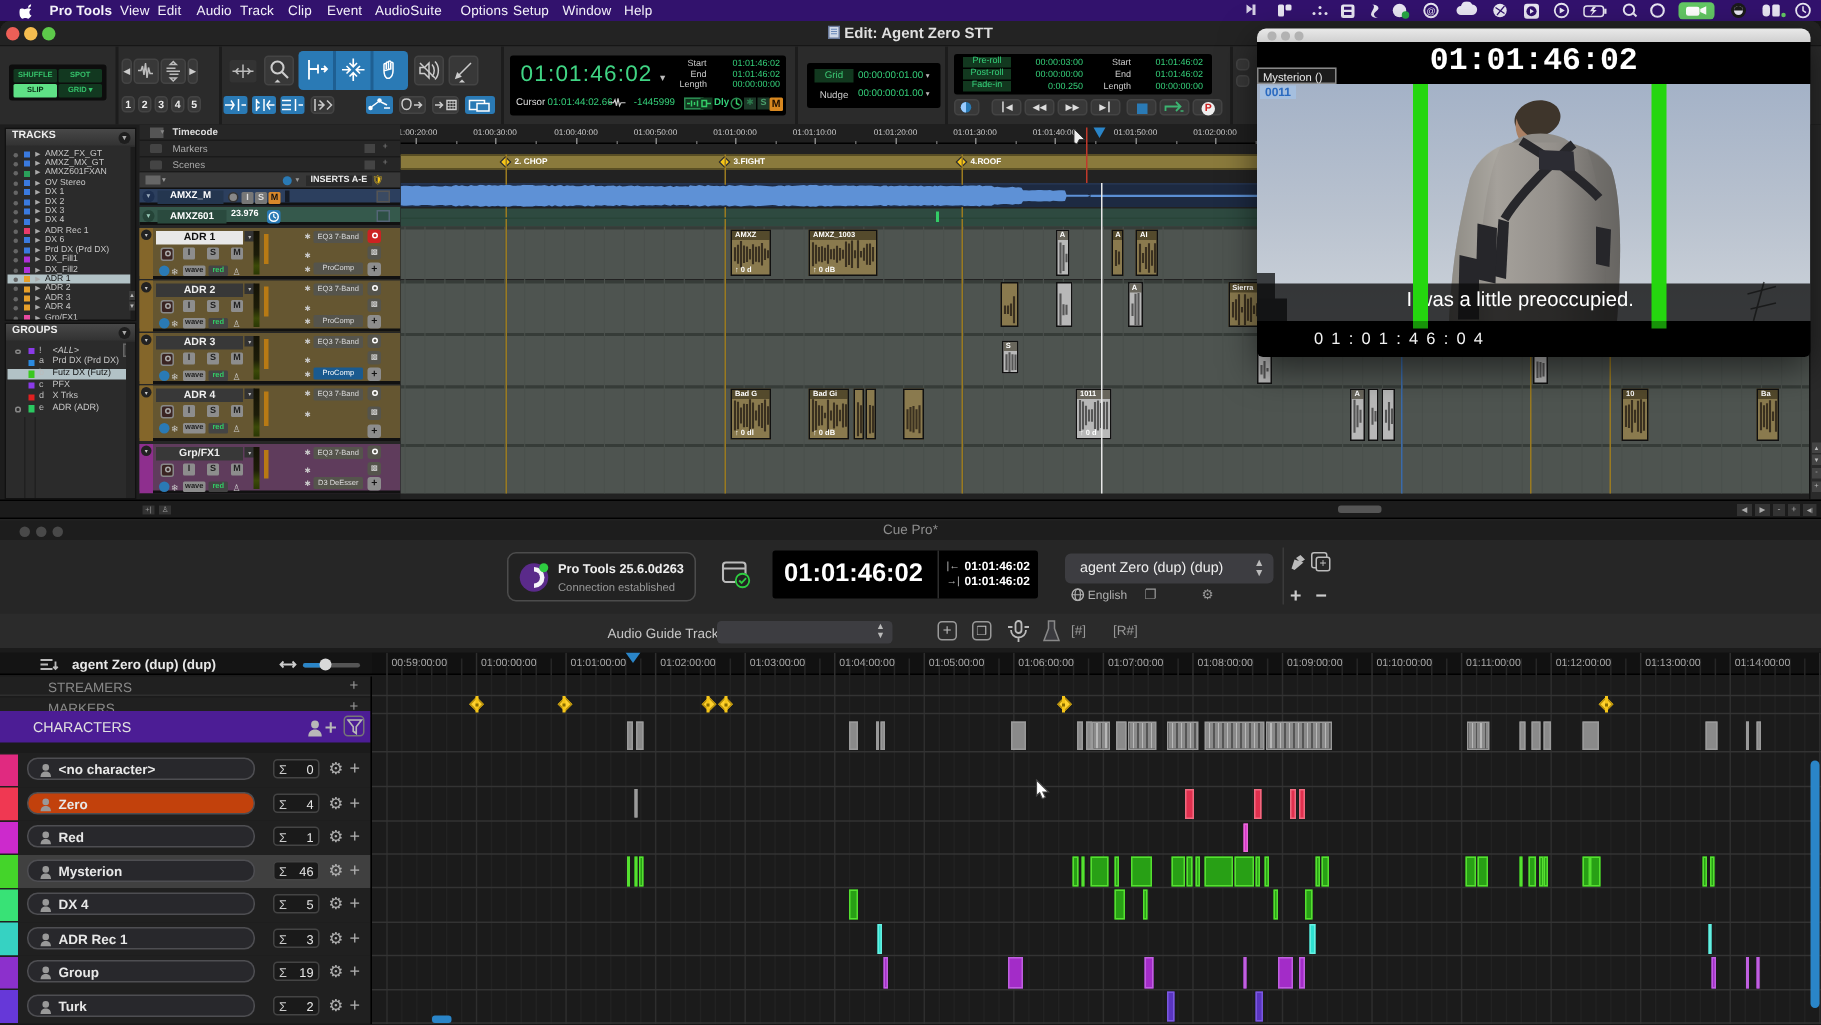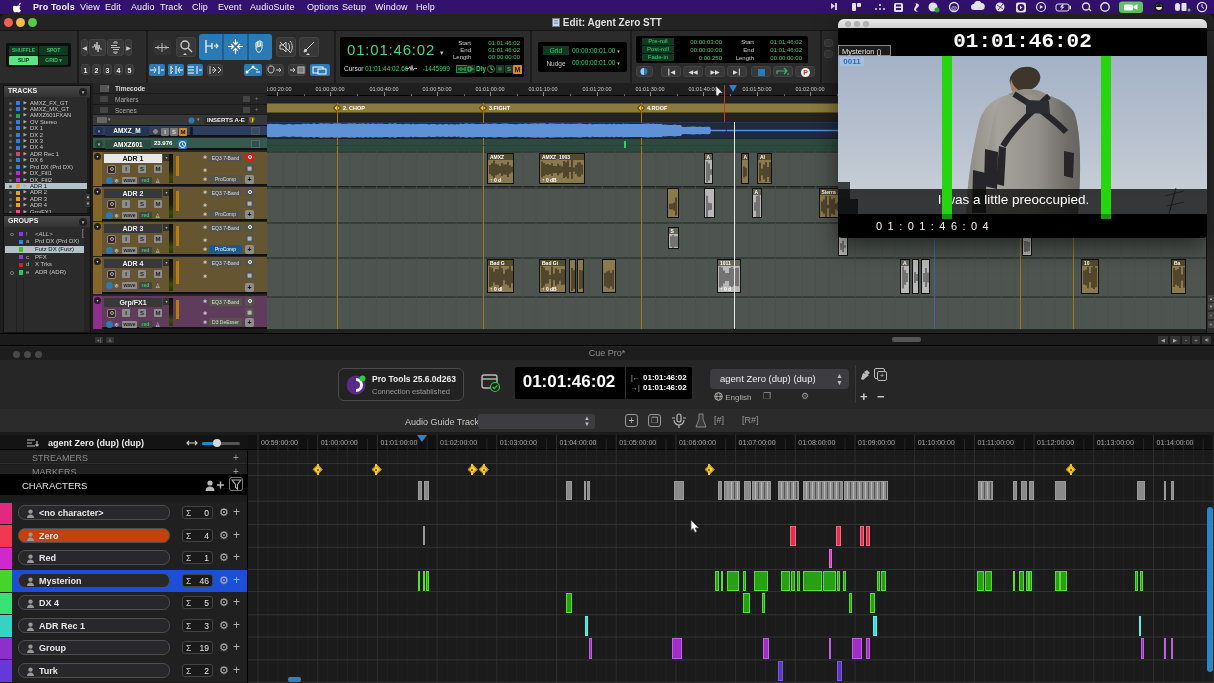--- a/index.html
+++ b/index.html
@@ -1156,21 +1156,21 @@
         <div class="a" style="left:213px;top:4px;width:8px;height:8px;background:#d8d8d8;border-radius:50%"></div>
       </div>
 <div class="a" style="left:0;top:19px;width:247px;height:13px;background:#202020;border-bottom:1px solid #2e2e2e">
         <span class="a" style="left:32px;top:2px;color:#8a8a8a;font-size:9px">STREAMERS</span>
         <span class="a" style="left:233px;top:1px;color:#999;font-size:10px">+</span>
       </div>
 <div class="a" style="left:0;top:33px;width:247px;height:13px;background:#202020;border-bottom:1px solid #2e2e2e">
         <span class="a" style="left:32px;top:2px;color:#8a8a8a;font-size:9px">MARKERS</span>
         <span class="a" style="left:233px;top:1px;color:#999;font-size:10px">+</span>
       </div>
-<div class="a" style="left:0;top:42px;width:247px;height:21px;background:#000000">
+<div class="a" style="left:0;top:42px;width:247px;height:21px;background:#4c1d95">
         <span class="a" style="left:22px;top:6px;color:#e0e0e0;font-size:9.5px">CHARACTERS</span>
         <svg class="a" style="left:204px;top:5px" width="22" height="13">
           <circle cx="6" cy="4" r="2.6" fill="#b8b8b8"></circle>
           <path d="M1.5 12c0-3 2-4.6 4.5-4.6S10.5 9 10.5 12z" fill="#b8b8b8"></path>
           <path d="M13 6h7M16.5 2.5v7" stroke="#b8b8b8" stroke-width="1.4"></path>
         </svg>
         <span class="a" style="left:229px;top:3px;width:14px;height:14px;border:1.2px solid #777;border-radius:3px"><svg width="11" height="11" style="margin:1px">
             <path d="M1 1h9L6.5 5.5V10L4.5 8.5v-3z" fill="none" stroke="#b8b8b8" stroke-width="1.1"></path>
           </svg></span>
       </div>
@@ -1215,21 +1215,21 @@
           </svg>
           <span class="a" style="left:20px;top:2px;color:#e8e8e8;font-size:9px;font-weight:bold">Red</span>
         </span>
         <span class="a" style="left:182px;top:4px;width:31px;height:13px;background:#1a1a1a;border:1px solid #444;border-radius:3px">
           <span class="a" style="left:3px;top:1px;color:#ccc;font-size:8.5px">Σ</span>
           <span class="a" style="left:0;top:1px;width:26px;text-align:right;color:#e8e8e8;font-size:8.5px">1</span>
         </span>
         <span class="a" style="left:219px;top:4px;color:#b0b0b0;font-size:11px">⚙</span>
         <span class="a" style="left:233px;top:3px;color:#b0b0b0;font-size:12px">+</span>
       </div>
-<div class="a" style="left:0;top:137.5px;width:247px;height:22.5px;background:#1d4ed8">
+<div class="a" style="left:0;top:137.5px;width:247px;height:22.5px;background:#404040">
         <span class="a" style="left:0;top:0.5px;width:12px;height:21.5px;background:#44d42a"></span>
         <span class="a" style="left:18px;top:3px;width:152px;height:15px;background:#28282c;border:1px solid #4e4e52;border-radius:7px">
           <svg class="a" style="left:7px;top:3px" width="9" height="9">
             <circle cx="4.5" cy="2.6" r="2.2" fill="#999"></circle>
             <path d="M1 9c0-2.4 1.6-3.6 3.5-3.6S8 6.6 8 9z" fill="#999"></path>
           </svg>
           <span class="a" style="left:20px;top:2px;color:#e8e8e8;font-size:9px;font-weight:bold">Mysterion</span>
         </span>
         <span class="a" style="left:182px;top:4px;width:31px;height:13px;background:#1a1a1a;border:1px solid #444;border-radius:3px">
           <span class="a" style="left:3px;top:1px;color:#ccc;font-size:8.5px">Σ</span>

